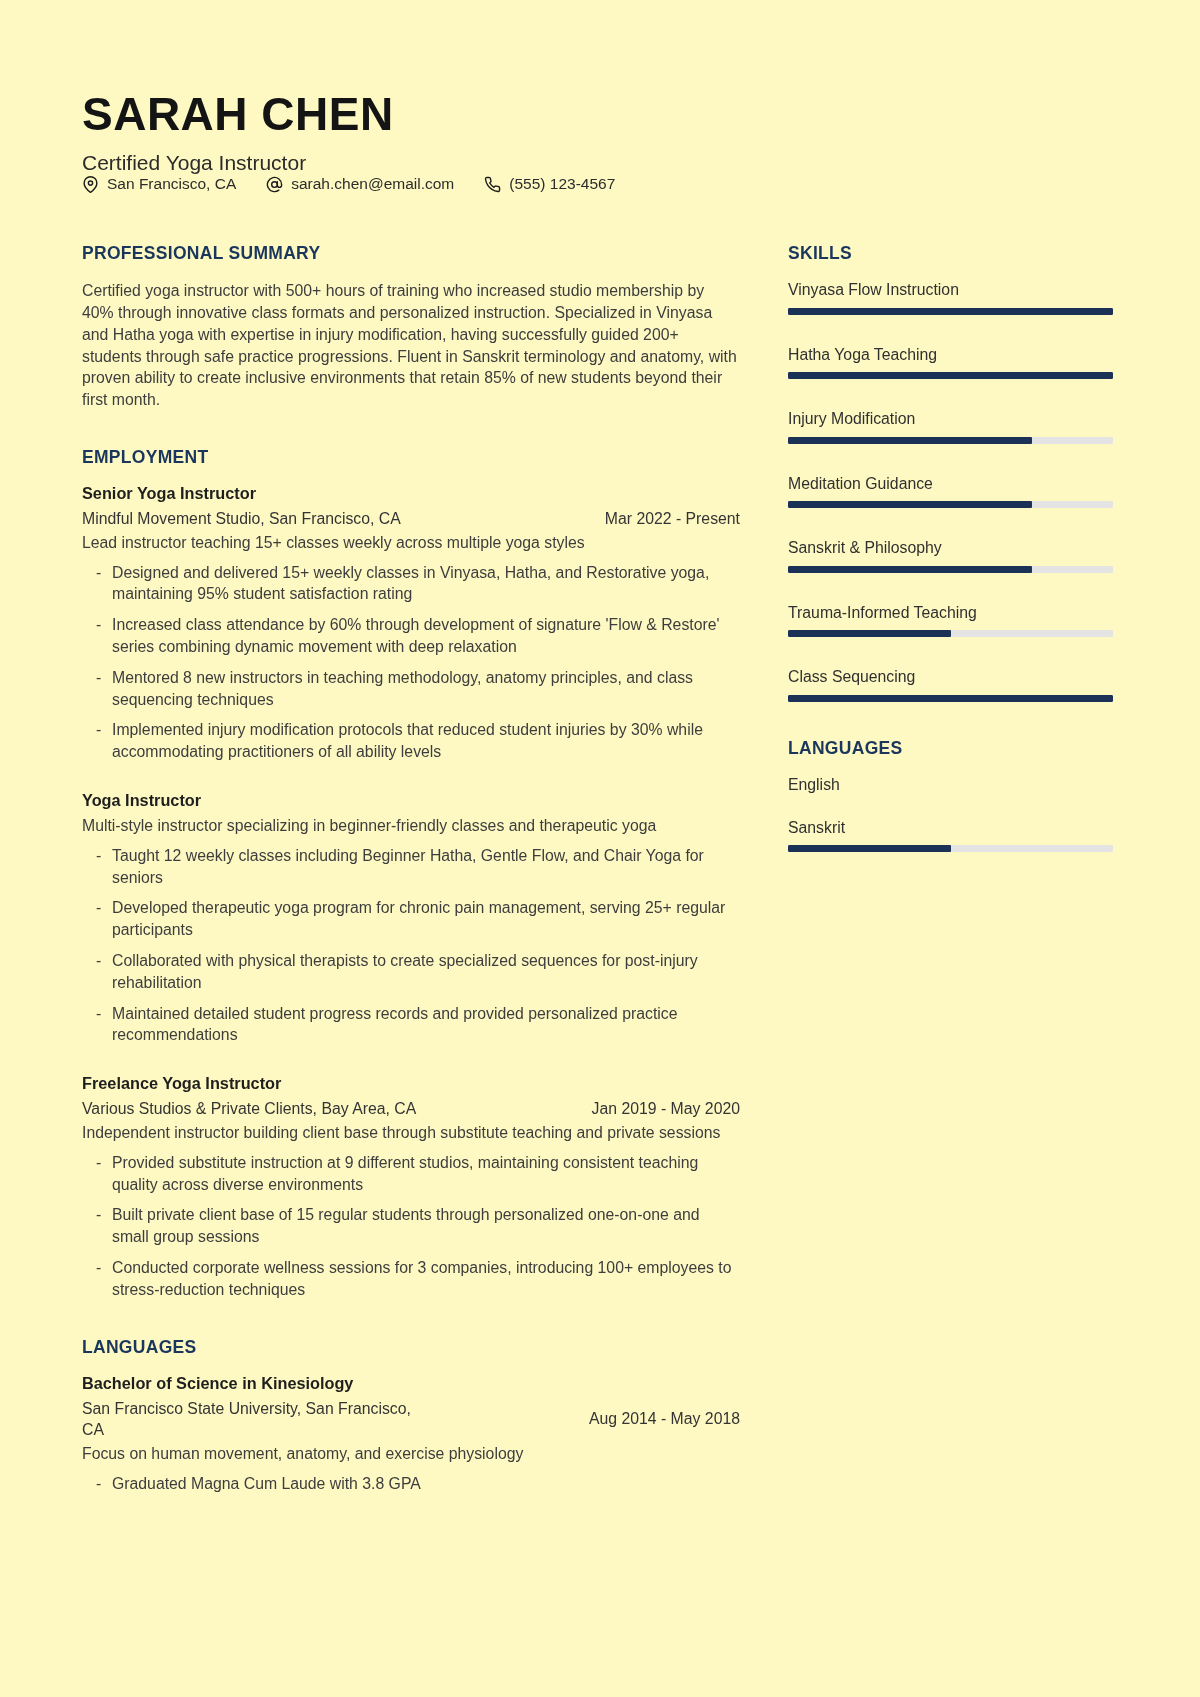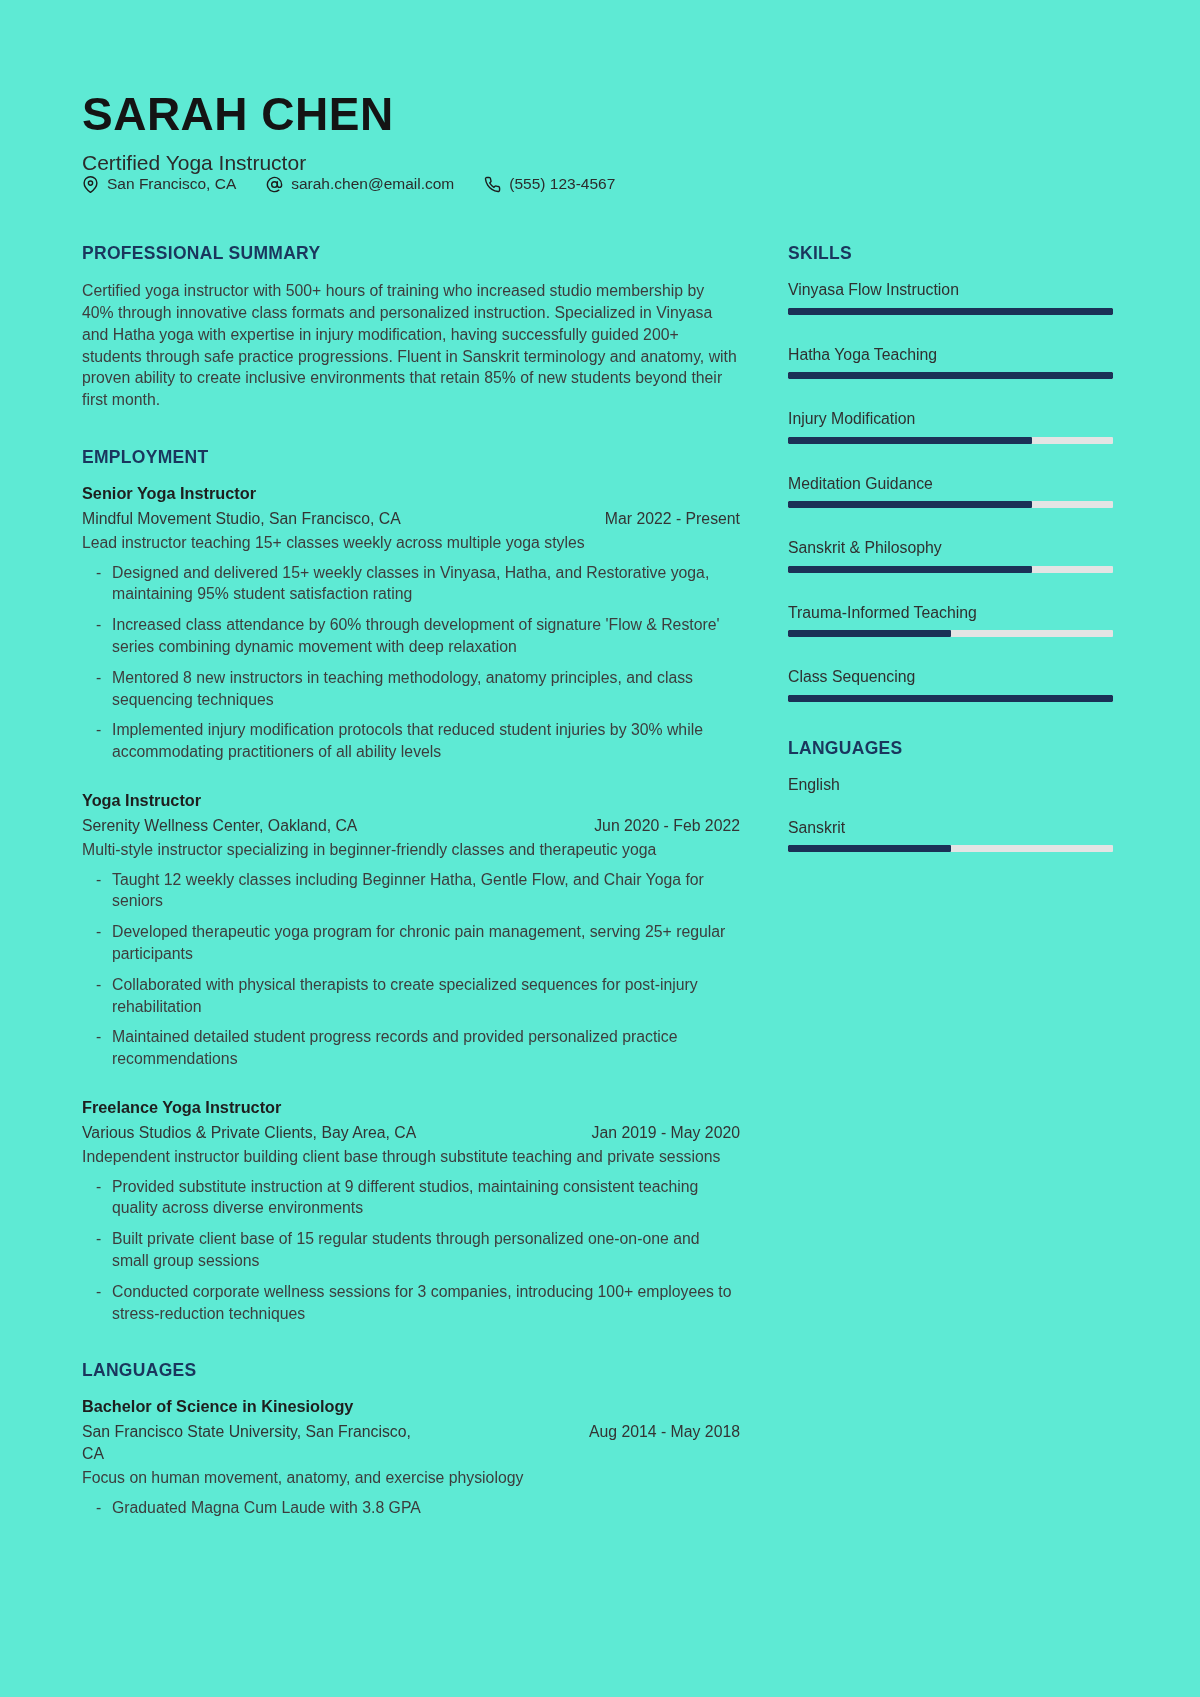--- a/index.html
+++ b/index.html
@@ -5,21 +5,21 @@
   :root{
     --accent:#1a365d;
     --bar:#1b3156;
     --track:#e4e4e4;
     --body:#3d3d3d;
     --dark:#1a1a1a;
   }
   *{box-sizing:border-box;}
   html,body{margin:0;padding:0;background:#ffffff;}
   .page{
-    width:1200px;min-height:1697px;margin:0 auto;background:#5eead4;
+    width:1200px;min-height:1697px;margin:0 auto;background:#fef9c3;
     padding:90px 87px 91px 82px;
     font-family:"Liberation Sans",sans-serif;color:var(--body);
   }
   
   .name{font-size:46px;font-weight:700;letter-spacing:.5px;color:#141414;margin:0;line-height:1.05;}
   .subtitle{font-size:21px;color:#2b2b2b;margin-top:13px;}
   .contact{display:flex;align-items:center;gap:30px;font-size:15.5px;color:#2c2c2c;}
   .citem{display:flex;align-items:center;gap:8px;}
   .citem svg{width:17px;height:17px;stroke:#1c1c1c;stroke-width:2;fill:none;stroke-linecap:round;stroke-linejoin:round;display:block;}
   
@@ -27,21 +27,21 @@
   .col-left{width:658px;flex:none;}
   .col-right{flex:1;min-width:0;}
   .sec{margin-top:36px;}
   .sec.first{margin-top:0;}
   .section-heading{font-size:17.5px;font-weight:700;color:var(--accent);letter-spacing:.3px;margin:0 0 16px 0;}
   .summary-text{font-size:15.8px;line-height:1.38;margin:0;color:var(--body);}
   
   .job{margin-bottom:28px;}
   .job:last-child{margin-bottom:0;}
   .job-title{font-size:16.3px;font-weight:700;color:#1e1e1e;margin-bottom:5px;}
-  .job-row{display:flex;justify-content:space-between;align-items:flex-start;font-size:15.8px;line-height:1.38;color:#343434;}
+  .job-row{display:flex;justify-content:space-between;align-items:center;font-size:15.8px;line-height:1.38;color:#343434;}
   .dates{white-space:nowrap;margin-left:16px;color:#343434;}
   .edu-school{max-width:345px;}
   .job-desc{font-size:15.8px;line-height:1.38;margin-top:2px;color:var(--body);}
   ul.bullets{list-style:none;margin:8px 0 0 0;padding:0;}
   .bullet{position:relative;padding-left:30px;margin-bottom:9px;font-size:15.8px;line-height:1.38;color:var(--body);}
   .bullet:last-child{margin-bottom:0;}
   .bullet::before{content:"-";position:absolute;left:14px;top:0;}
   
   .meter-item{margin-bottom:30px;}
   .meter-item.no-bar{margin-bottom:22px;}
@@ -109,24 +109,20 @@
     <ul class="bullets">
                 <li class="bullet">Designed and delivered 15+ weekly classes in Vinyasa, Hatha, and Restorative yoga, maintaining 95% student satisfaction rating</li>
                 <li class="bullet">Increased class attendance by 60% through development of signature 'Flow &amp; Restore' series combining dynamic movement with deep relaxation</li>
                 <li class="bullet">Mentored 8 new instructors in teaching methodology, anatomy principles, and class sequencing techniques</li>
                 <li class="bullet">Implemented injury modification protocols that reduced student injuries by 30% while accommodating practitioners of all ability levels</li>
               </ul>
   </div>
 
   <div class="job">
     <div class="job-title">Yoga Instructor</div>
-    <div class="job-row">
-      <span>Serenity Wellness Center, Oakland, CA</span>
-      <span class="dates">Jun 2020 - Feb 2022</span>
-    </div>
     <div class="job-desc">Multi-style instructor specializing in beginner-friendly classes and therapeutic yoga</div>
     <ul class="bullets">
                 <li class="bullet">Taught 12 weekly classes including Beginner Hatha, Gentle Flow, and Chair Yoga for seniors</li>
                 <li class="bullet">Developed therapeutic yoga program for chronic pain management, serving 25+ regular participants</li>
                 <li class="bullet">Collaborated with physical therapists to create specialized sequences for post-injury rehabilitation</li>
                 <li class="bullet">Maintained detailed student progress records and provided personalized practice recommendations</li>
               </ul>
   </div>
 
   <div class="job">

